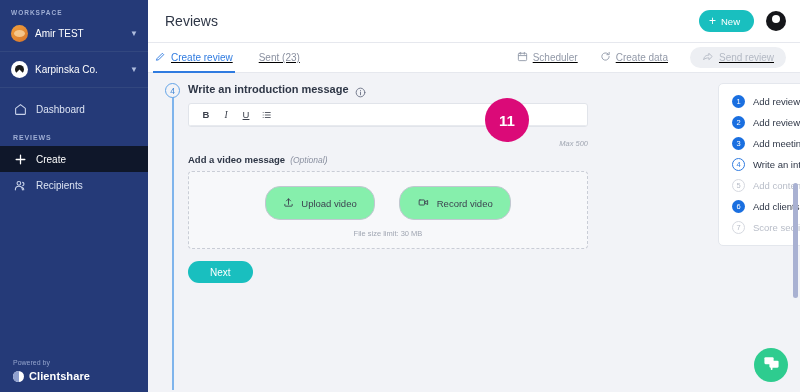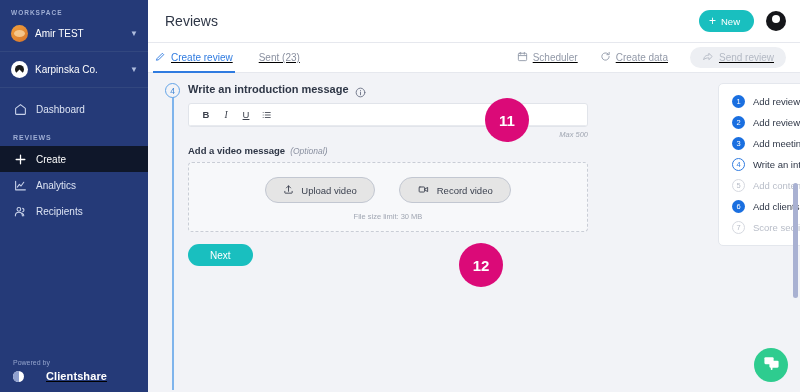--- a/index.html
+++ b/index.html
@@ -57,21 +57,21 @@
   .nav-ico { width: 14px; height: 14px; flex: 0 0 14px; display:flex; align-items:center; justify-content:center;}
   .nav-ico svg { display: block; }
   .sec-label {
     color: #9FAED4; font-size: 7px; letter-spacing: .9px;
     font-weight: bold; padding: 12px 0 5px 13px; text-transform: uppercase;
   }
   .powered {
     position: absolute; left: 13px; bottom: 10px;
   }
   .powered .pb { color: #93A3CC; font-size: 7px; margin-bottom: 4px; }
-  .powered .brand { display: flex; align-items: center; gap: 22px; text-decoration: underline; }
+  .powered .brand { display: flex; align-items: center; gap: 5px; }
   .powered .brand .dot {
     width: 11px; height: 11px; border-radius: 50%;
     background: #ffffff; position: relative; overflow: hidden;
   }
   .powered .brand .dot::after{
     content:""; position:absolute; left:0; top:0; width:5.5px; height:11px; background:#8FA0CF;
   }
   .powered .brand .bn { color: #ffffff; font-size: 11px; font-weight: bold; letter-spacing:.1px;}
 
   
@@ -153,35 +153,35 @@
     width: 18px; height: 16px; display: flex; align-items: center; justify-content: center;
     font-size: 9.5px; color: #3A3F4B; cursor: pointer;
   }
   .tb-btn.b { font-weight: bold; }
   .tb-btn.i { font-style: italic; font-family: "Liberation Serif", serif; }
   .tb-btn.u { text-decoration: underline; }
   .editor-body { padding: 10px 11px; height: 76px; }
   .editor-body p { font-size: 9.5px; color: #3C4250; line-height: 1.1; margin-bottom: 9px; }
   .maxlabel {
     text-align: right; font-size: 7.5px; color: #A0A6B2;
-    font-style: italic; margin-top: 3px;
+    font-style: italic; margin-top: 12px;
   }
 
   .video-head { display: flex; align-items: baseline; gap: 5px; margin-top: 6px; margin-bottom: 6px; }
   .video-title { font-size: 9.5px; font-weight: bold; color: #2E3646; }
   .video-opt { font-size: 8.5px; color: #8A90A0; font-style: italic; }
 
   .dropzone {
     border: 1.2px dashed #C9CDD6; border-radius: 4px; background: #F7F8FA;
     padding: 14px 10px 10px; text-align: center;
   }
   .dz-row { display: flex; justify-content: center; gap: 24px; }
   .dz-btn {
-    border: 1px solid #C2C7D1; border-radius: 15px; background: #e5e5e5;
-    height: 26px; padding: 0 17px; font-size: 9.5px; color: #3C4250;
+    border: 1px solid #C2C7D1; border-radius: 15px; background: #86efac;
+    height: 34px; padding: 0 17px; font-size: 9.5px; color: #3C4250;
     display: flex; align-items: center; gap: 7px; cursor: pointer;
     font-family: inherit;
   }
   .dz-note { font-size: 7.5px; color: #A0A6B2; margin-top: 9px; }
 
   .next-btn {
     background: #19BFBF; color: #fff; border: none; border-radius: 13px;
     height: 22px; padding: 0 22px; font-size: 10px; margin-top: 12px;
     cursor: pointer; font-family: inherit;
   }
@@ -256,29 +256,20 @@
 
       <div class="sec-label">REVIEWS</div>
 
       <div class="nav-item active">
         <span class="nav-ico">
           <svg width="13" height="13" viewBox="0 0 24 24" fill="none" stroke="#ffffff" stroke-width="2.4" stroke-linecap="round">
               <path d="M12 4v16M4 12h16"></path>
             </svg>
         </span>
         <span>Create</span>
-      </div>
-      <div class="nav-item">
-        <span class="nav-ico">
-          <svg width="13" height="13" viewBox="0 0 24 24" fill="none" stroke="#C8D2EA" stroke-width="2" stroke-linecap="round" stroke-linejoin="round">
-              <path d="M3 4v16h18"></path>
-              <path d="M6 15l4-5 3 3 5-7"></path>
-            </svg>
-        </span>
-        <span>Analytics</span>
       </div>
       <div class="nav-item">
         <span class="nav-ico">
           <svg width="13" height="13" viewBox="0 0 24 24" fill="none" stroke="#C8D2EA" stroke-width="2" stroke-linecap="round" stroke-linejoin="round">
               <circle cx="9" cy="8" r="3.4"></circle>
               <path d="M2.5 20a6.5 6.5 0 0 1 13 0"></path>
               <path d="M16 6.2a3.2 3.2 0 0 1 0 6.2"></path>
               <path d="M18 20a6 6 0 0 0-2.2-4.6"></path>
             </svg>
         </span>
@@ -456,14 +447,13 @@
               <rect x="2" y="3" width="13" height="10" rx="1.6"></rect>
               <rect x="9" y="8" width="13" height="10" rx="1.6"></rect>
               <rect x="11" y="16" width="2.4" height="5" rx="1"></rect>
             </svg>
         </span>
       </div>
     </div>
   </section>
 
   <div class="badge" id="badge11">11</div>
-  <div class="badge" id="badge12">12</div>
 </div>
 
 </body></html>

